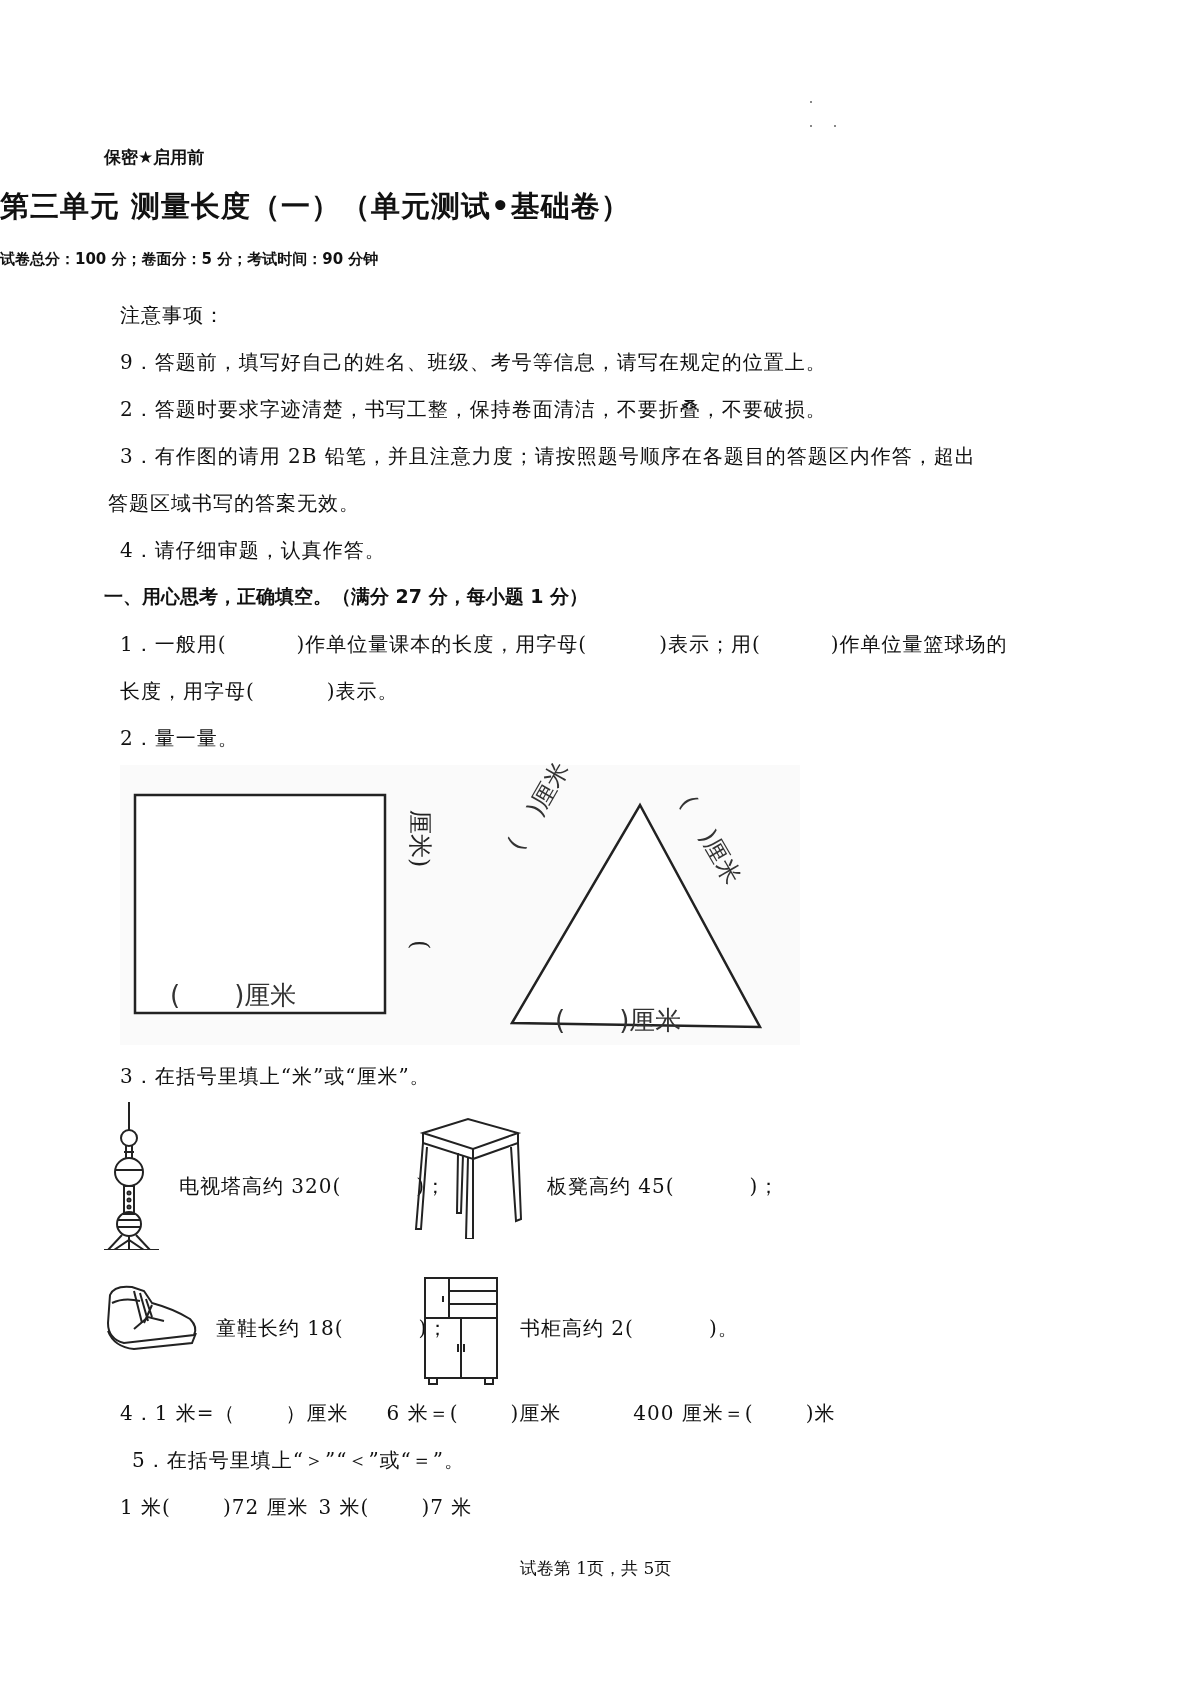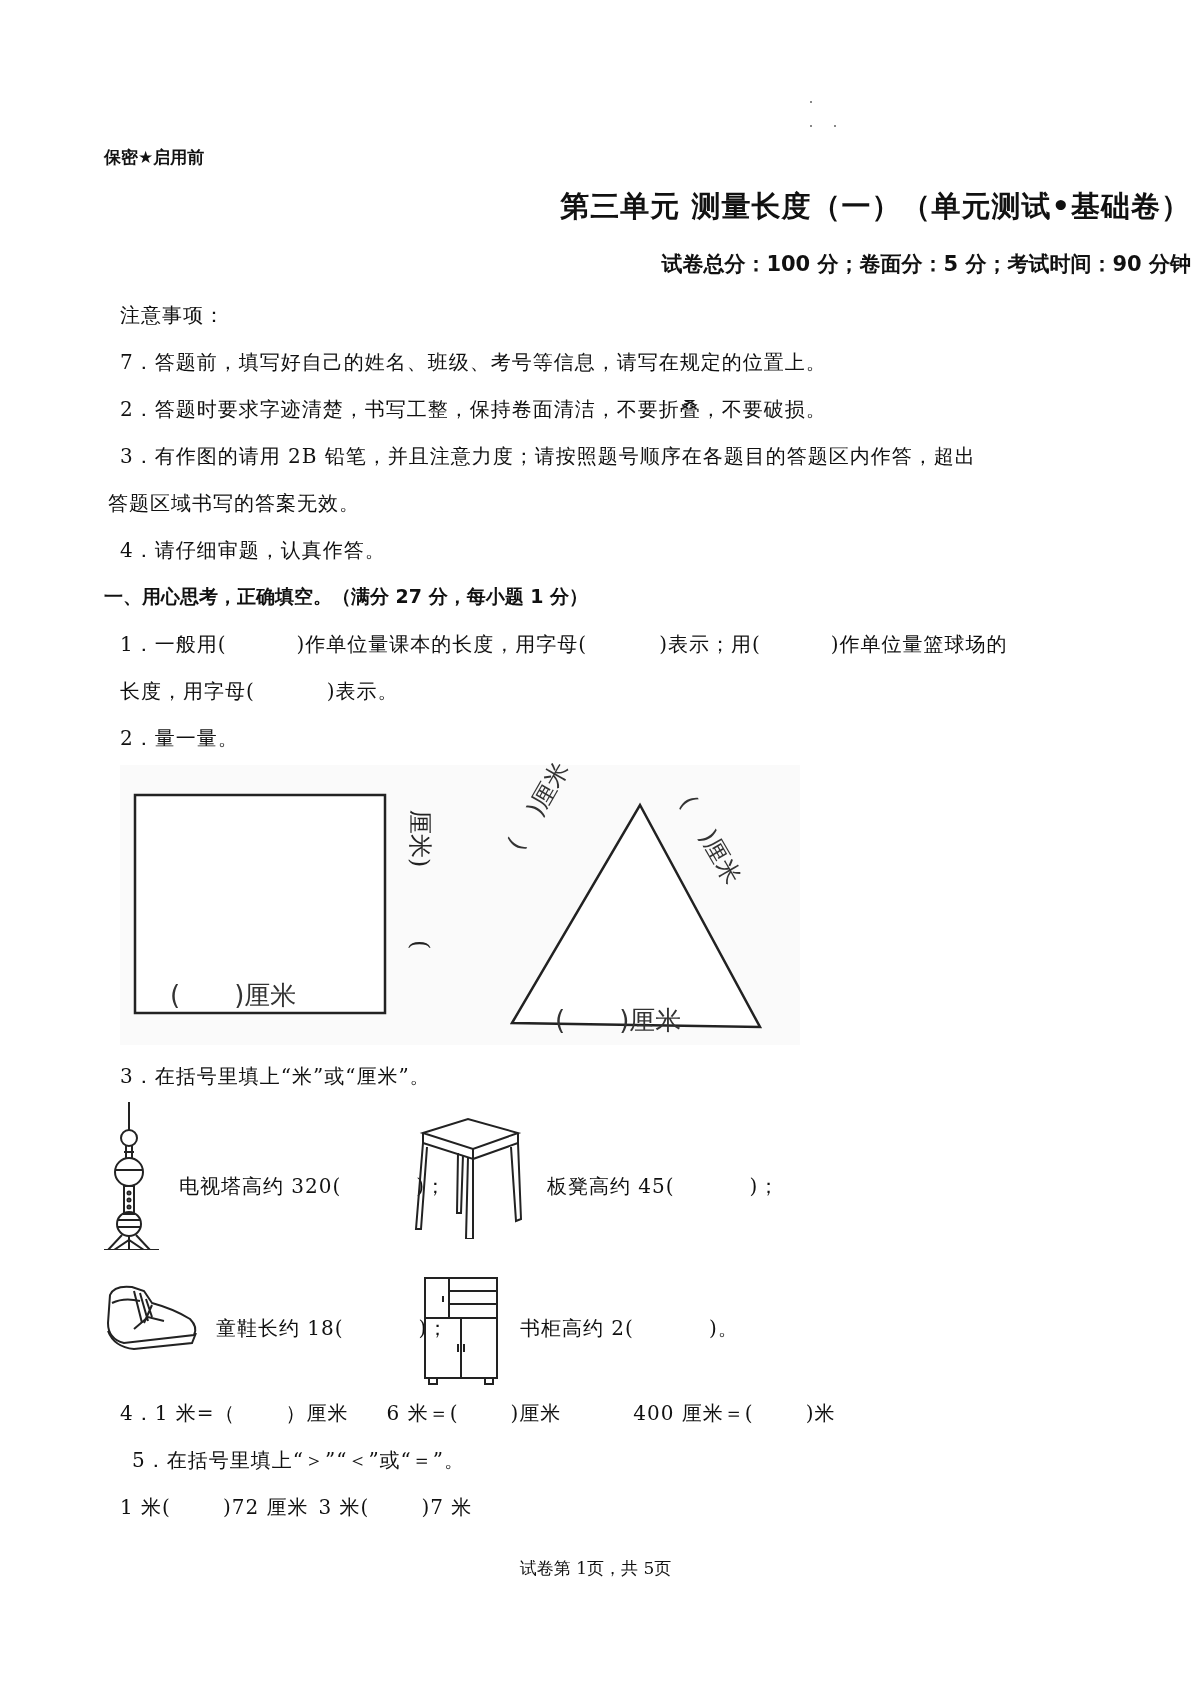--- a/index.html
+++ b/index.html
@@ -5,41 +5,41 @@
   html, body { margin: 0; padding: 0; background: #ffffff; }
   body {
     width: 1191px; height: 1684px; position: relative; overflow: hidden;
     font-family: "DejaVu Serif", "Liberation Serif", serif;
     color: #111;
   }
   .abs { position: absolute; white-space: nowrap; }
   .serif { font-family: "DejaVu Serif", "Liberation Serif", serif; font-size: 20px; letter-spacing: 1px; margin-left: 16px; }
   .bold { font-family: "DejaVu Sans", "Liberation Sans", sans-serif; font-weight: bold; }
   .secret { left: 104px; top: 146px; font-size: 17px; text-align: center; }
-  .title { left: 0; width: 1191px; text-align: right; top: 187px; font-size: 29px; letter-spacing: 1px; }
-  .subtitle { left: 0; width: 1191px; text-align: right; top: 250px; font-size: 21px; }
+  .title { left: 0; width: 1191px; text-align: left; top: 187px; font-size: 29px; letter-spacing: 1px; }
+  .subtitle { left: 0; width: 1191px; text-align: left; top: 250px; font-size: 15px; }
   .gap { display: inline-block; }
   .dots span { position: absolute; width: 2px; height: 2px; background: #888; }
   svg text { font-family: "DejaVu Serif", "Liberation Serif", serif; }
 </style>
 </head>
 <body>
 
 <div class="dots">
   <span style="left:810px;top:101px"></span>
   <span style="left:810px;top:125px"></span>
   <span style="left:834px;top:125px"></span>
 </div>
 
 <div class="abs bold secret">保密★启用前</div>
 <div class="abs bold title">第三单元  测量长度（一）（单元测试•基础卷）</div>
 <div class="abs bold subtitle">试卷总分：100 分；卷面分：5 分；考试时间：90 分钟</div>
 
 <div class="abs serif" style="left:104px;top:302px">注意事项：</div>
-<div class="abs serif" style="left:104px;top:349px">7．答题前，填写好自己的姓名、班级、考号等信息，请写在规定的位置上。</div>
+<div class="abs serif" style="left:104px;top:349px">9．答题前，填写好自己的姓名、班级、考号等信息，请写在规定的位置上。</div>
 <div class="abs serif" style="left:104px;top:396px">2．答题时要求字迹清楚，书写工整，保持卷面清洁，不要折叠，不要破损。</div>
 <div class="abs serif" style="left:104px;top:443px">3．有作图的请用 2B 铅笔，并且注意力度；请按照题号顺序在各题目的答题区内作答，超出</div>
 <div class="abs serif" style="left:92px;top:490px">答题区域书写的答案无效。</div>
 <div class="abs serif" style="left:104px;top:537px">4．请仔细审题，认真作答。</div>
 
 <div class="abs bold" style="left:104px;top:584px;font-size:19px">一、用心思考，正确填空。（满分 27 分，每小题 1 分）</div>
 
 <div class="abs serif" style="left:104px;top:631px">
   <span>1．一般用(</span><span class="gap" style="width:70px"></span><span>)作单位量课本的长度，用字母(</span><span class="gap" style="width:72px"></span><span>)表示；用(</span><span class="gap" style="width:70px"></span><span>)作单位量篮球场的</span>
 </div>

